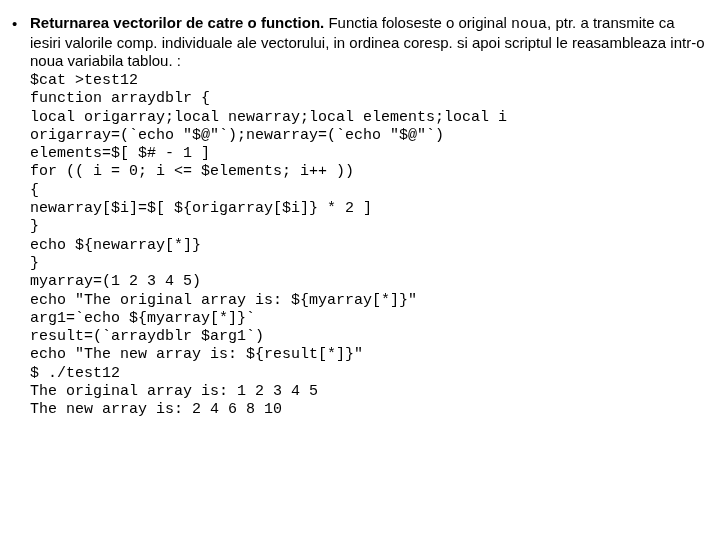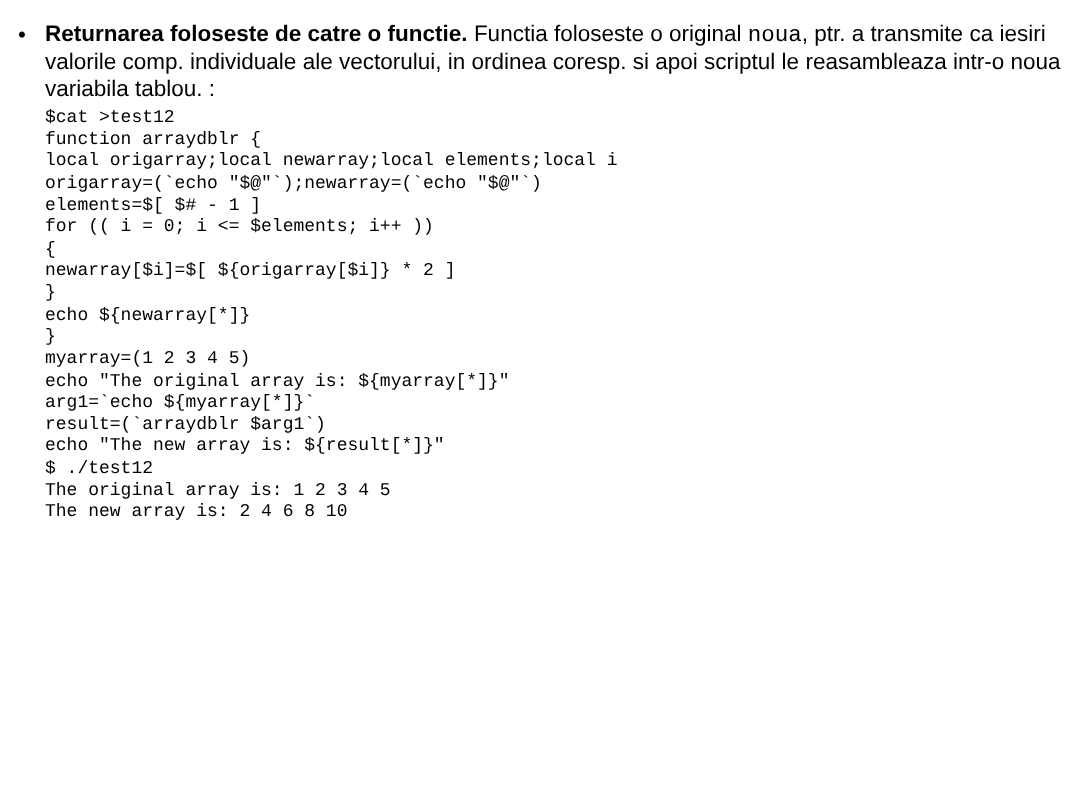--- a/index.html
+++ b/index.html
@@ -40,34 +40,34 @@
   }
   .intro b {
     font-weight: bold;
   }
   .mono-inline {
     font-family: "Courier New", Courier, monospace;
   }
   pre.code {
     margin: 0;
     font-family: "Courier New", Courier, monospace;
-    font-size: 12px;
+    font-size: 15px;
     line-height: 1.22;
     white-space: pre;
   }
 </style>
 </head>
 <body>
 
 <div class="slide">
   <div class="bullet-row">
     <div class="marker">•</div>
     <div class="content">
       <p class="intro">
-        <b>Returnarea foloseste de catre o functie.</b><span> Functia foloseste o original </span><span class="mono-inline">noua</span><span>, ptr. a transmite ca iesiri valorile comp. individuale ale vectorului, in ordinea coresp.  si apoi scriptul le reasambleaza intr-o noua variabila tablou. :</span>
+        <b>Returnarea vectorilor de catre o function.</b><span> Functia foloseste o original </span><span class="mono-inline">noua</span><span>, ptr. a transmite ca iesiri valorile comp. individuale ale vectorului, in ordinea coresp.  si apoi scriptul le reasambleaza intr-o noua variabila tablou. :</span>
       </p>
       <pre class="code">$cat &gt;test12
 function arraydblr {
 local origarray;local newarray;local elements;local i
 origarray=(`echo "$@"`);newarray=(`echo "$@"`)
 elements=$[ $# - 1 ]
 for (( i = 0; i &lt;= $elements; i++ ))
 {
 newarray[$i]=$[ ${origarray[$i]} * 2 ]
 }

